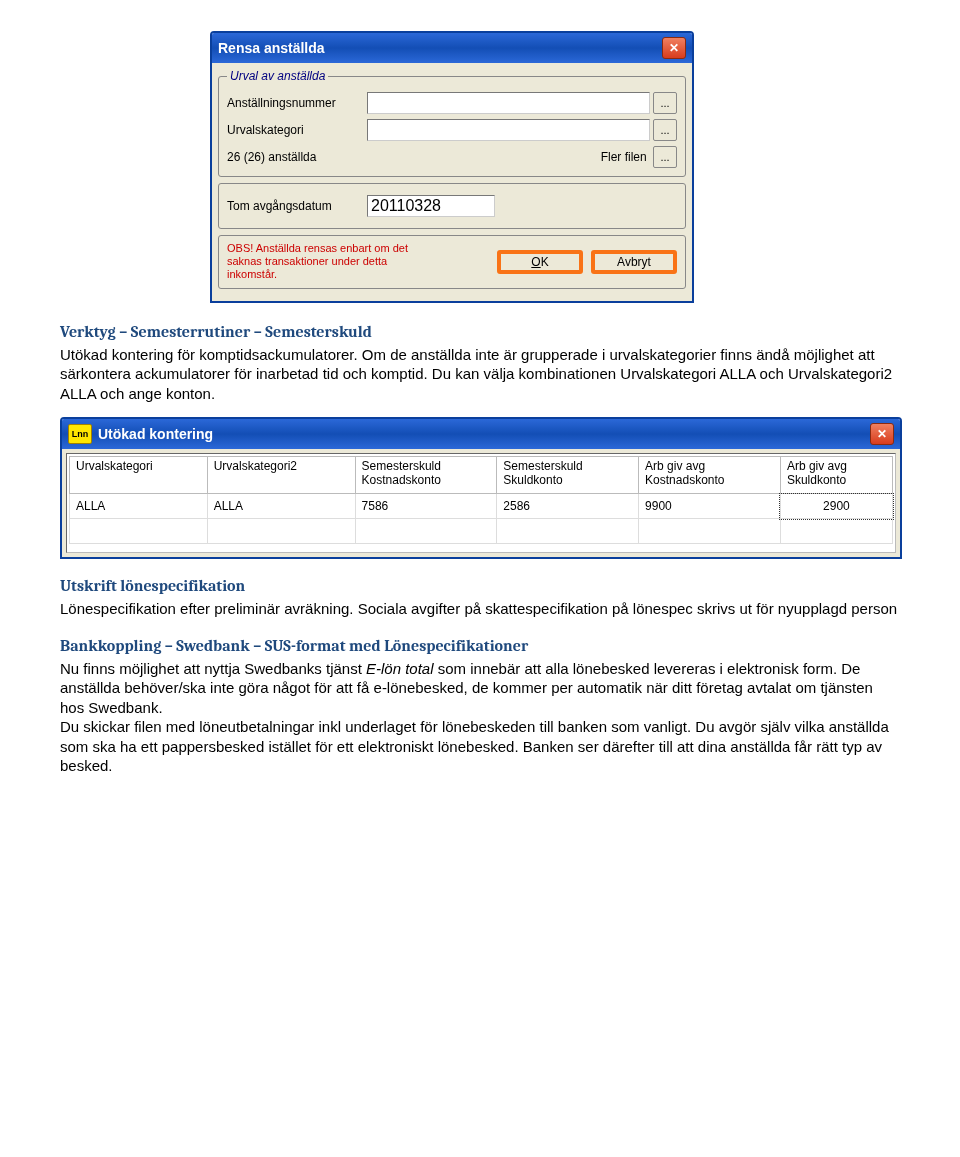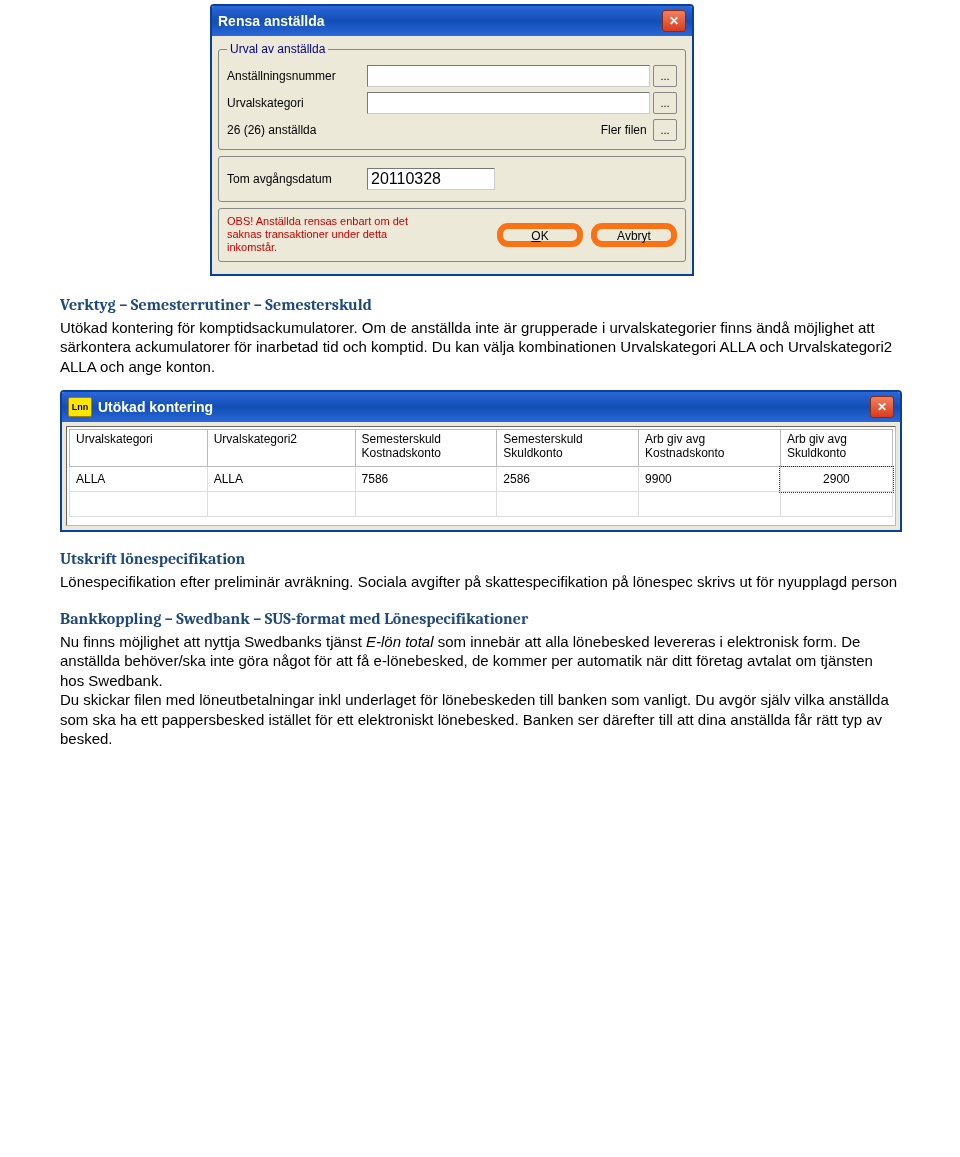--- a/index.html
+++ b/index.html
@@ -5,21 +5,21 @@
   body {
     margin: 0;
     padding: 0;
     font-family: Verdana, Arial, sans-serif;
     font-size: 15px;
     color: #000;
     background: #fff;
     width: 960px;
   }
   .page {
-    padding: 4px 60px 40px 60px;
+    padding: 31px 60px 40px 60px;
   }
   .dialog1 {
     width: 480px;
     margin: 0 0 20px 150px;
     border: 2px solid #0a3f9c;
     border-radius: 4px 4px 0 0;
     overflow: hidden;
   }
   .titlebar {
     background: linear-gradient(#2b68d8, #134eb5 50%, #2b68d8);
@@ -52,20 +52,21 @@
     font-family: "MS Sans Serif", Tahoma, sans-serif;
   }
   fieldset {
     border: 1px solid #888;
     border-radius: 3px;
     margin: 0 0 6px 0;
     padding: 4px 8px 8px 8px;
   }
   legend {
     color: #000080;
+    font-style: italic;
     font-size: 12px;
     padding: 0 3px;
   }
   .form-row {
     display: flex;
     align-items: center;
     margin: 5px 0;
   }
   .form-label {
     width: 140px;
@@ -101,22 +102,22 @@
   .panel {
     border: 1px solid #888;
     border-radius: 3px;
     padding: 6px 8px;
     margin-bottom: 6px;
   }
   .dlg-btn {
     min-width: 86px;
     height: 24px;
     background: #ece9d8;
-    border: 6px solid #f97316;
-    border-radius: 11px;
+    border: 4px solid #f97316;
+    border-radius: 3px;
     font-family: inherit;
     font-size: 12px;
     padding: 0 6px;
   }
   .bottom-row {
     display: flex;
     align-items: center;
     gap: 10px;
   }
   .warning-text {

